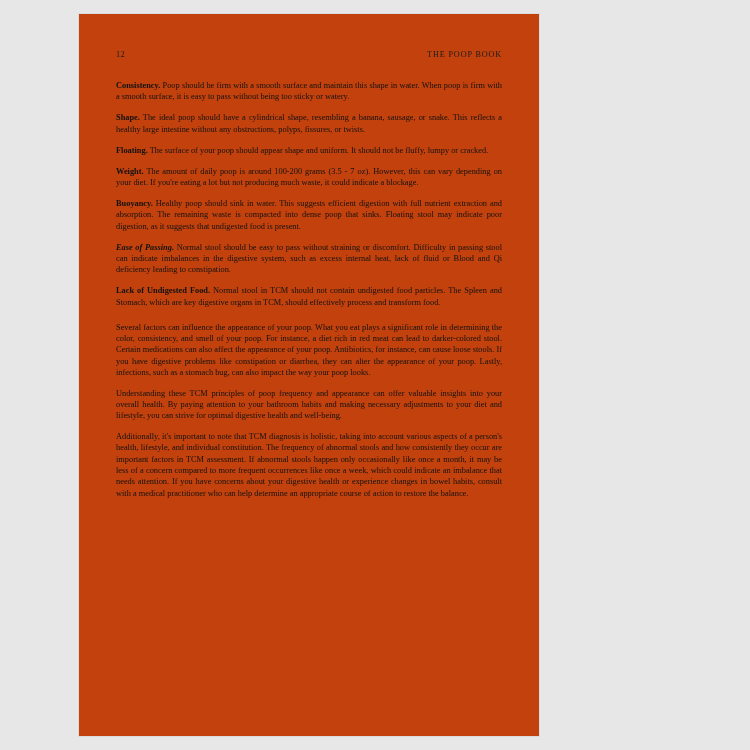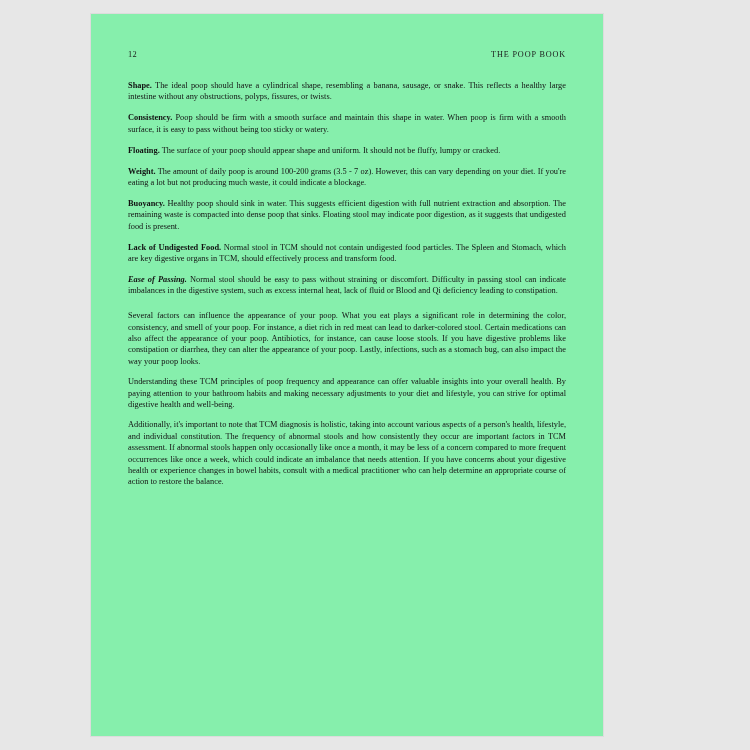--- a/index.html
+++ b/index.html
@@ -8,25 +8,25 @@
   }
   body {
     width: 750px;
     height: 750px;
     background: #e7e7e7;
     font-family: "Liberation Serif", serif;
     overflow: hidden;
   }
   .page-wrap {
     position: absolute;
-    left: 91px;
+    left: 79px;
     top: 14px;
-    width: 512px;
+    width: 460px;
     height: 722px;
-    background: #86efac;
+    background: #c2410c;
     box-shadow: 0 0 0 1px #dcdcdc;
   }
   .page-inner {
     position: absolute;
     left: 37px;
     top: 36px;
     right: 37px;
     bottom: 30px;
   }
   .running-head {
@@ -84,46 +84,46 @@
   <div class="page-inner">
 
     <div class="running-head">
       <span class="folio">12</span>
       <span class="head-title">THE POOP BOOK</span>
     </div>
 
     <div class="body-col">
 
       <p class="para">
-        <span class="lead">Shape.</span><span> The ideal poop should have a cylindrical shape, resembling a banana, sausage, or snake. This reflects a healthy large intestine without any obstructions, polyps, fissures, or twists.</span>
+        <span class="lead">Consistency.</span><span> Poop should be firm with a smooth surface and maintain this shape in water.  When poop is firm with a smooth surface, it is  easy to pass without being too sticky or watery.</span>
       </p>
 
       <p class="para">
-        <span class="lead">Consistency.</span><span> Poop should be firm with a smooth surface and maintain this shape in water.  When poop is firm with a smooth surface, it is  easy to pass without being too sticky or watery.</span>
+        <span class="lead">Shape.</span><span> The ideal poop should have a cylindrical shape, resembling a banana, sausage, or snake. This reflects a healthy large intestine without any obstructions, polyps, fissures, or twists.</span>
       </p>
 
 
       <p class="para">
         <span class="lead">Floating.</span><span> The surface of your poop should appear shape and uniform. It should not be fluffy, lumpy or cracked.</span>
       </p>
 
       <p class="para">
         <span class="lead">Weight.</span><span> The amount of daily poop is around 100-200 grams (3.5 - 7 oz). However, this can vary depending on your diet. If you're eating a lot but not producing much waste, it could indicate a blockage.</span>
       </p>
 
       <p class="para">
         <span class="lead">Buoyancy.</span><span> Healthy poop should sink in water. This suggests efficient digestion with full nutrient extraction and absorption. The remaining waste is compacted into dense poop that sinks. Floating stool may indicate poor digestion, as it suggests that undigested food is present.</span>
       </p>
 
       <p class="para">
-        <span class="lead">Lack of Undigested Food.</span><span> Normal stool in TCM should not contain undigested food particles. The Spleen and Stomach, which are key digestive organs in TCM, should effectively process and transform food.</span>
+        <span class="lead-i">Ease of Passing.</span><span> Normal stool should be easy to pass without straining or discomfort. Difficulty in passing stool can indicate imbalances in the digestive system, such as excess internal heat, lack of fluid or Blood and Qi deficiency leading to constipation.</span>
       </p>
 
       <p class="para">
-        <span class="lead-i">Ease of Passing.</span><span> Normal stool should be easy to pass without straining or discomfort. Difficulty in passing stool can indicate imbalances in the digestive system, such as excess internal heat, lack of fluid or Blood and Qi deficiency leading to constipation.</span>
+        <span class="lead">Lack of Undigested Food.</span><span> Normal stool in TCM should not contain undigested food particles. The Spleen and Stomach, which are key digestive organs in TCM, should effectively process and transform food.</span>
       </p>
 
 
       <div class="spacer-block"></div>
 
       <p class="para tight">
         <span>Several factors can influence the appearance of your poop.  What you eat plays a significant role in determining the color, consistency, and smell of your poop. For instance, a diet rich in red meat can lead to darker-colored stool. Certain medications can also affect the appearance of your poop. Antibiotics, for instance, can cause loose stools. If you have digestive problems like constipation or diarrhea, they can alter the appearance of your poop.  Lastly, infections, such as a stomach bug, can also impact the way your poop looks.</span>
       </p>
 
       <p class="para tight">

